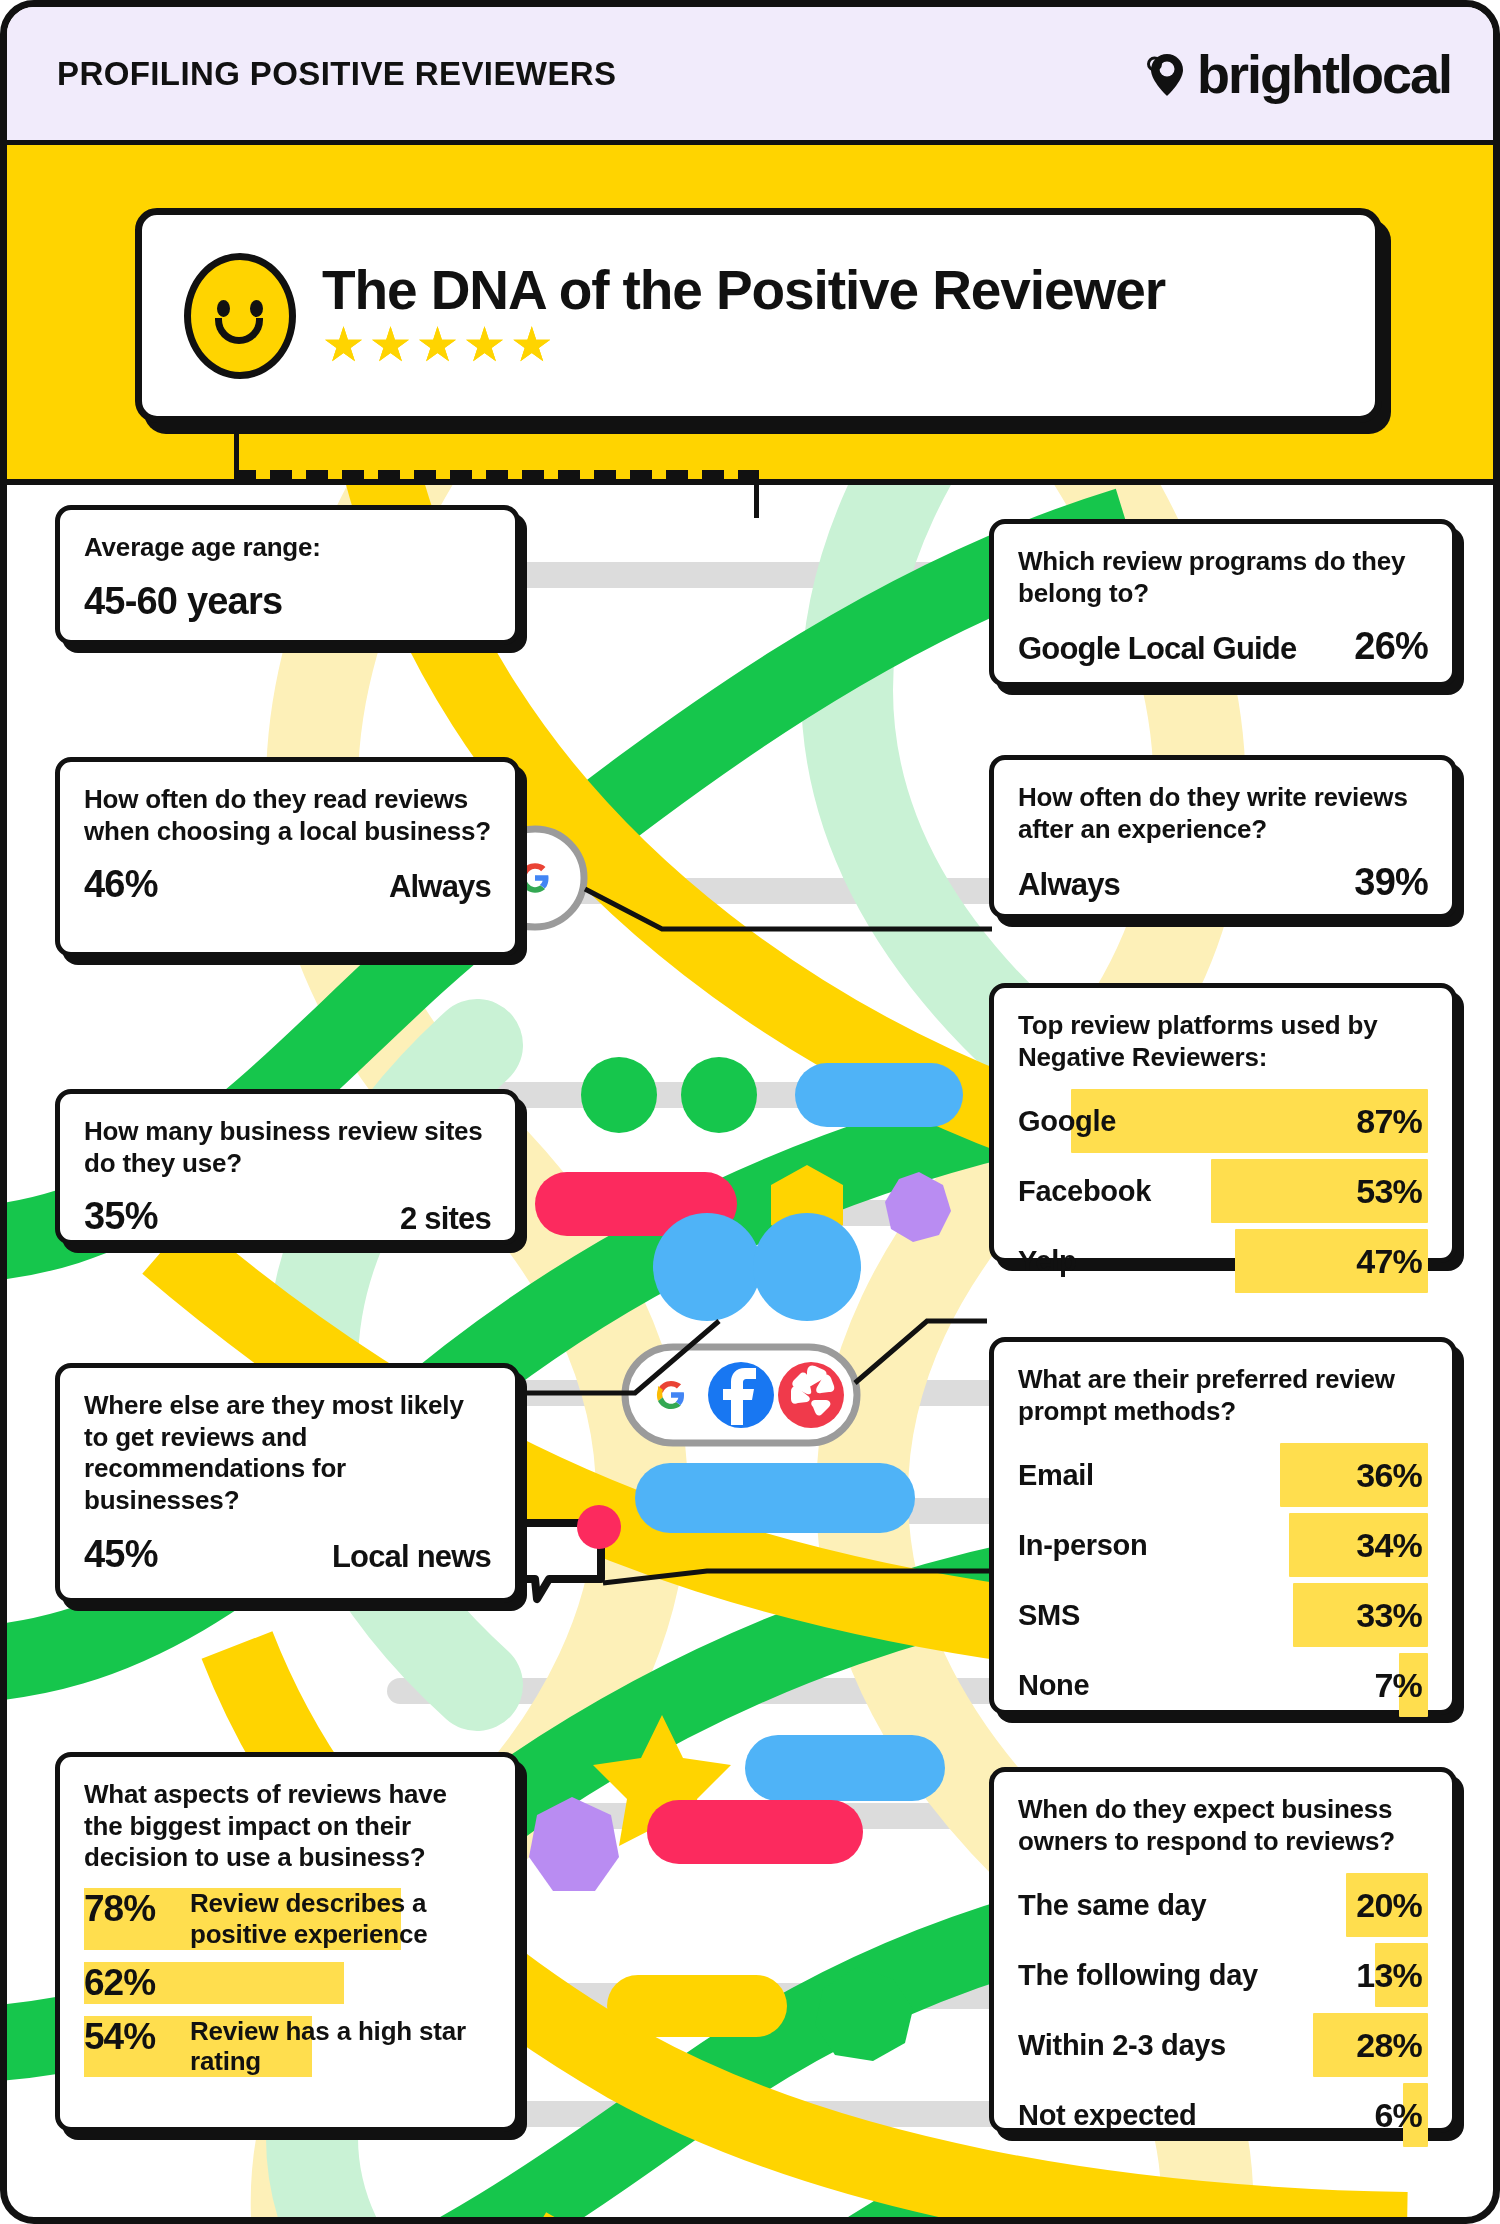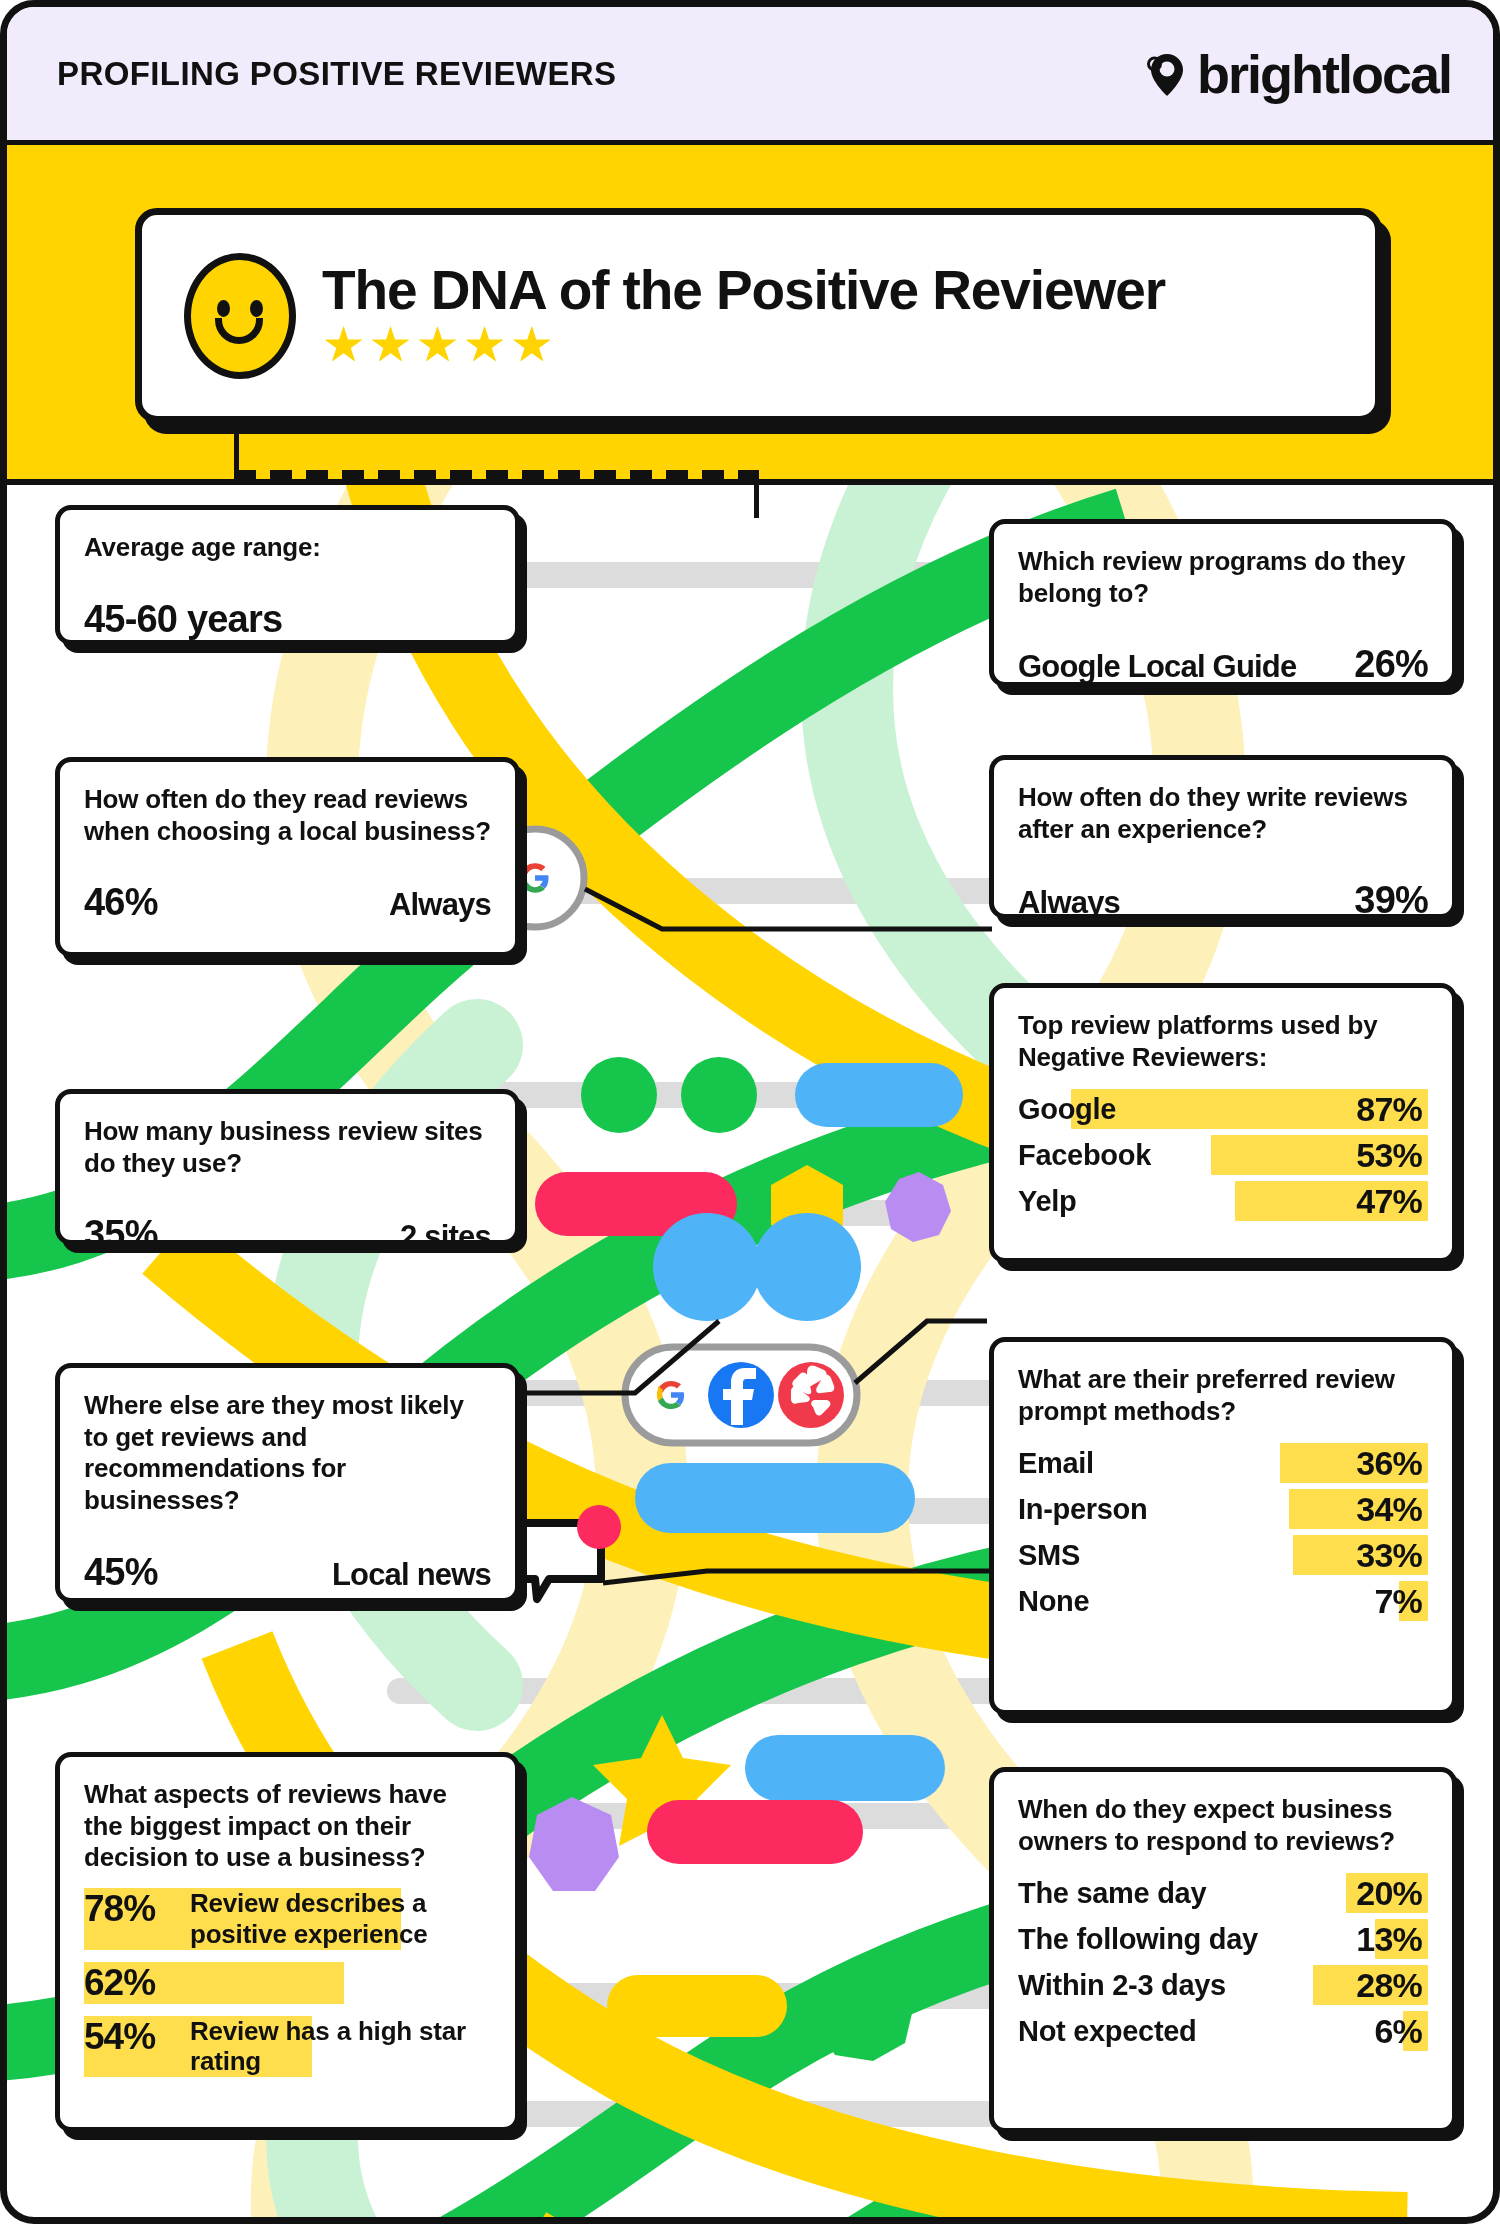--- a/index.html
+++ b/index.html
@@ -91,29 +91,29 @@
   
   .card{
     position:absolute; background:#fff; border:5px solid #111; border-radius:16px;
     box-shadow:7px 8px 0 #111;
     padding:22px 24px;
   }
   .q{
     font-size:26px; font-weight:700; color:#111; line-height:1.22; letter-spacing:-.2px;
   }
   .ansrow{
-    display:flex; justify-content:space-between; align-items:baseline; margin-top:34px;
+    display:flex; justify-content:space-between; align-items:baseline; margin-top:16px;
   }
   .big{ font-size:38px; font-weight:700; color:#111; letter-spacing:-.8px; }
   .big.sm{ font-size:31px; }
 
   
   .barlist{ margin-top:16px; display:flex; flex-direction:column; gap:6px; }
   .barrow{
-    position:relative; height:40px; display:flex; align-items:center;
+    position:relative; height:64px; display:flex; align-items:center;
   }
   .barrow .bar{
     position:absolute; right:0; top:0; height:100%;
     background:#FFDE4E; border-radius:1px;
   }
   .barrow .lbl{
     position:relative; z-index:2; font-size:29px; font-weight:700; color:#111;
     letter-spacing:-.3px;
   }
   .barrow .pct{

